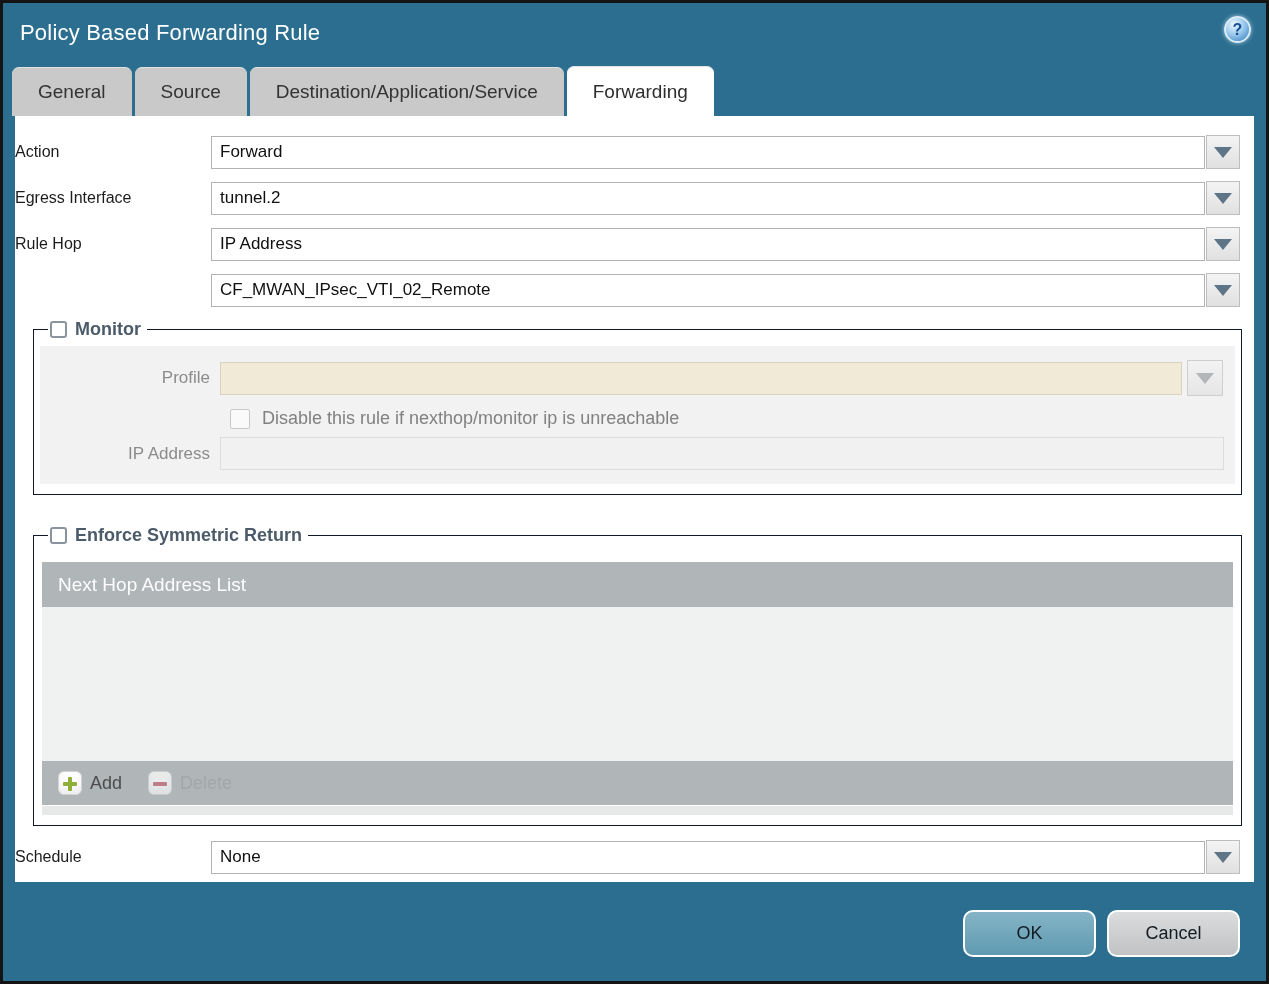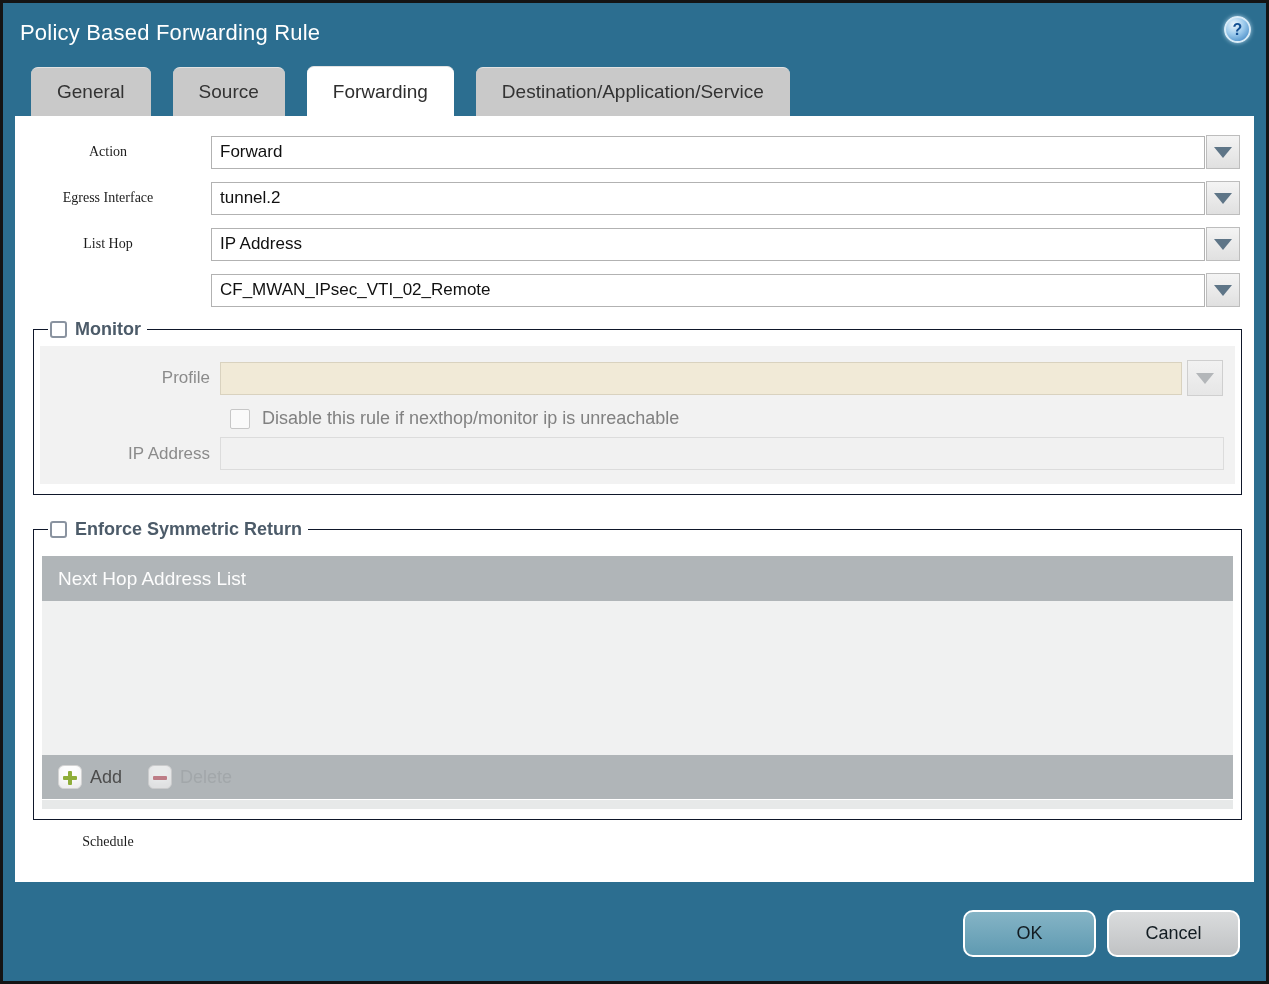--- a/index.html
+++ b/index.html
@@ -25,30 +25,29 @@
     cursor:pointer;
   }
   
   .tabs { display:flex; align-items:flex-end; height:50px; padding-left:9px; }
   .tab {
     height:49px; display:flex; align-items:center; justify-content:center;
     background:#c9c9c9; color:#333; font-size:19px;
     border-radius:7px 7px 0 0; margin-right:3px;
     padding:0 26px; cursor:pointer;
     border-top:1px solid #e2e2e2;
-    margin-left:19px;
   }
   .tab.active { background:#ffffff; color:#2e2e2e; height:50px; }
   
   .content {
     margin:0 12px; background:#ffffff; height:766px;
     padding-top:19px; overflow:hidden;
   }
   .row { display:flex; align-items:center; margin-bottom:12px; }
-  .lbl { width:196px; text-align:center; padding-right:10px; font-size:14px; color:#1c1c1c; flex-shrink:0;font-family:Liberation Serif, serif; }
+  .lbl { width:196px; text-align:left; padding-right:10px; font-size:16px; color:#1c1c1c; flex-shrink:0; }
   .field { display:flex; align-items:center; }
   .input {
     width:994px; height:33px; background:#fff;
     border:1px solid #b2b2b2; font-size:17px; color:#101010;
     display:flex; align-items:center; padding-left:8px;
   }
   .arrow-btn {
     width:34px; height:34px; margin-left:1px;
     background:linear-gradient(#f4f4f4,#e0e0e0);
     border:1px solid #bdbdbd;
@@ -122,26 +121,26 @@
     </div>
   </div>
 
   <div class="tabs">
     <div class="tab">
       <span>General</span>
     </div>
     <div class="tab">
       <span>Source</span>
     </div>
+    <div class="tab">
+      <span>Destination/Application/Service</span>
+    </div>
     <div class="tab active">
       <span>Forwarding</span>
     </div>
-    <div class="tab">
-      <span>Destination/Application/Service</span>
-    </div>
   </div>
 
   <div class="content">
 
     <div class="row">
       <div class="lbl">Action</div>
       <div class="field">
         <div class="input">Forward</div>
         <div class="arrow-btn">
           <div class="tri"></div>
@@ -153,21 +152,21 @@
       <div class="lbl">Egress Interface</div>
       <div class="field">
         <div class="input">tunnel.2</div>
         <div class="arrow-btn">
           <div class="tri"></div>
         </div>
       </div>
     </div>
 
     <div class="row">
-      <div class="lbl">List Hop</div>
+      <div class="lbl">Rule Hop</div>
       <div class="field">
         <div class="input">IP Address</div>
         <div class="arrow-btn">
           <div class="tri"></div>
         </div>
       </div>
     </div>
 
     <div class="row">
       <div class="lbl"></div>
@@ -198,21 +197,21 @@
           <div class="cb dis"></div>
           <span class="cb-text">Disable this rule if nexthop/monitor ip is unreachable</span>
         </div>
         <div class="p-row">
           <div class="lbl2">IP Address</div>
           <div class="input disfield"></div>
         </div>
       </div>
     </fieldset>
 
-    <fieldset class="group" style="margin-top:24px;">
+    <fieldset class="group" style="margin-top:30px;">
       <legend class="group-legend">
         <div class="cb"></div>
         <span class="group-title">Enforce Symmetric Return</span>
       </legend>
       <div class="nh-table">
         <div class="nh-header">
           <span>Next Hop Address List</span>
         </div>
         <div class="nh-body"></div>
         <div class="nh-footer">
@@ -224,20 +223,26 @@
             <div class="tool-icon minus"></div>
             <span class="tool-label">Delete</span>
           </div>
         </div>
         <div class="nh-strip"></div>
       </div>
     </fieldset>
 
     <div class="row schedule">
       <div class="lbl">Schedule</div>
+      <div class="field">
+        <div class="input">None</div>
+        <div class="arrow-btn">
+          <div class="tri"></div>
+        </div>
+      </div>
     </div>
 
   </div>
 
   <div class="footer">
     <div class="btn ok">
       <span>OK</span>
     </div>
     <div class="btn cancel">
       <span>Cancel</span>

